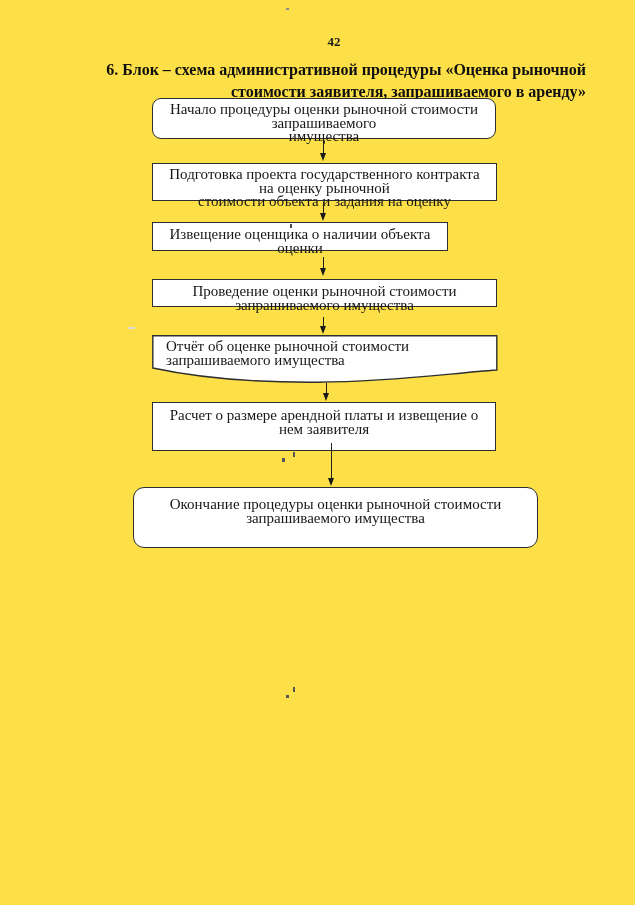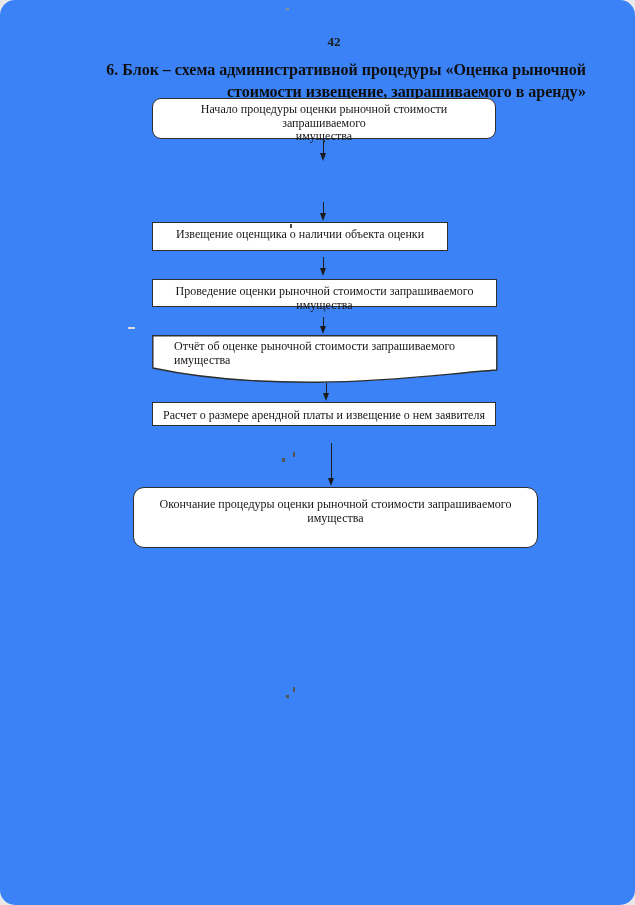--- a/index.html
+++ b/index.html
@@ -1,26 +1,25 @@
 <!DOCTYPE html>
 <html><head>
 <meta charset="utf-8">
 <style>
   * { margin: 0; padding: 0; box-sizing: border-box; }
   html, body { background: #e9e9e9; }
   .page {
     position: relative;
     width: 635px;
     height: 905px;
-    background: #3b82f6;
+    background: #fde047;
     font-family: "Liberation Serif", "DejaVu Serif", serif;
     color: #151515;
     overflow: hidden;
     margin: 0 auto;
-    border-radius: 15px;
   }
   .page-number {
     position: absolute;
     left: 318px; top: 34px;
     width: 32px;
     text-align: center;
     font-size: 13px;
     font-weight: bold;
     color: #1c1c1c;
   }
@@ -35,26 +34,26 @@
     color: #0f0f0f;
   }
   .node {
     position: absolute;
     border: 1.4px solid #2e2e2e;
     background: #ffffff;
     text-align: center;
   }
   .node.rounded-sm { border-radius: 9px; }
   .node.rounded-lg { border-radius: 11px; }
-  .node.doc-shape { border: none; background: transparent; padding-left: 8px; }
+  .node.doc-shape { border: none; background: transparent; }
   .node.doc-shape svg { position: absolute; left: 0; top: 0; }
   .node-label {
     display: block;
     position: relative;
-    font-size: 12px;
+    font-size: 15px;
     line-height: 13.5px;
     white-space: pre-line;
     color: #171717;
   }
   .pt4 { padding: 4px 8px 0 8px; }
   .pt5 { padding: 5px 8px 0 8px; }
   .pt6 { padding: 6px 8px 0 8px; }
   .pt10 { padding: 10px 14px 0 14px; }
   .left-align { text-align: left; padding-left: 14px; }
   .connector {
@@ -73,31 +72,35 @@
 </style>
 </head>
 <body>
 
 <div class="page">
 
   <div class="page-number">42</div>
 
   <div class="doc-title">
     <span>6. Блок – схема административной процедуры «Оценка рыночной</span><br>
-    <span>стоимости извещение, запрашиваемого в аренду»</span>
+    <span>стоимости заявителя, запрашиваемого в аренду»</span>
   </div>
 
   <div class="node rounded-sm" style="left:152px; top:98px; width:344px; height:41px;">
     <span class="node-label pt4">Начало процедуры оценки рыночной стоимости запрашиваемого
 имущества</span>
   </div>
 
   <div class="connector" style="left:323px; top:140px; height:14px;"></div>
   <div class="arrowhead" style="left:320.2px; top:153px;"></div>
 
+  <div class="node" style="left:152px; top:163px; width:345px; height:38px;">
+    <span class="node-label pt4">Подготовка проекта государственного контракта на оценку рыночной
+стоимости объекта и задания на оценку</span>
+  </div>
 
   <div class="connector" style="left:323px; top:202px; height:12px;"></div>
   <div class="arrowhead" style="left:320.2px; top:213px;"></div>
 
   <div class="node" style="left:152px; top:222px; width:296px; height:29px;">
     <span class="node-label pt5">Извещение оценщика о наличии объекта оценки</span>
   </div>
 
   <div class="connector" style="left:323px; top:257px; height:11px;"></div>
   <div class="arrowhead" style="left:320.2px; top:268px;"></div>
@@ -112,21 +115,21 @@
   <div class="node doc-shape" style="left:152px; top:335px; width:346px; height:49px;">
     <svg width="346" height="49" viewBox="0 0 346 49">
       <path d="M 0.8,0.8 L 344.8,0.8 L 344.8,35 C 295,38.5 245,46.5 165,47.2 C 105,47.6 45,42.5 0.8,33 Z" fill="#ffffff" stroke="#2e2e2e" stroke-width="1.4"></path>
     </svg>
     <span class="node-label pt5 left-align">Отчёт об оценке рыночной стоимости запрашиваемого имущества</span>
   </div>
 
   <div class="connector" style="left:326px; top:383px; height:11px;"></div>
   <div class="arrowhead" style="left:323.2px; top:393px;"></div>
 
-  <div class="node" style="left:152px; top:402px; width:344px; height:24px;">
+  <div class="node" style="left:152px; top:402px; width:344px; height:49px;">
     <span class="node-label pt6">Расчет о размере арендной платы и извещение о нем заявителя</span>
   </div>
 
   <div class="connector" style="left:331px; top:443px; height:36px;"></div>
   <div class="arrowhead" style="left:328.2px; top:478px;"></div>
 
   <div class="node rounded-lg" style="left:133px; top:487px; width:405px; height:61px;">
     <span class="node-label pt10">Окончание процедуры оценки рыночной стоимости запрашиваемого имущества</span>
   </div>
 

